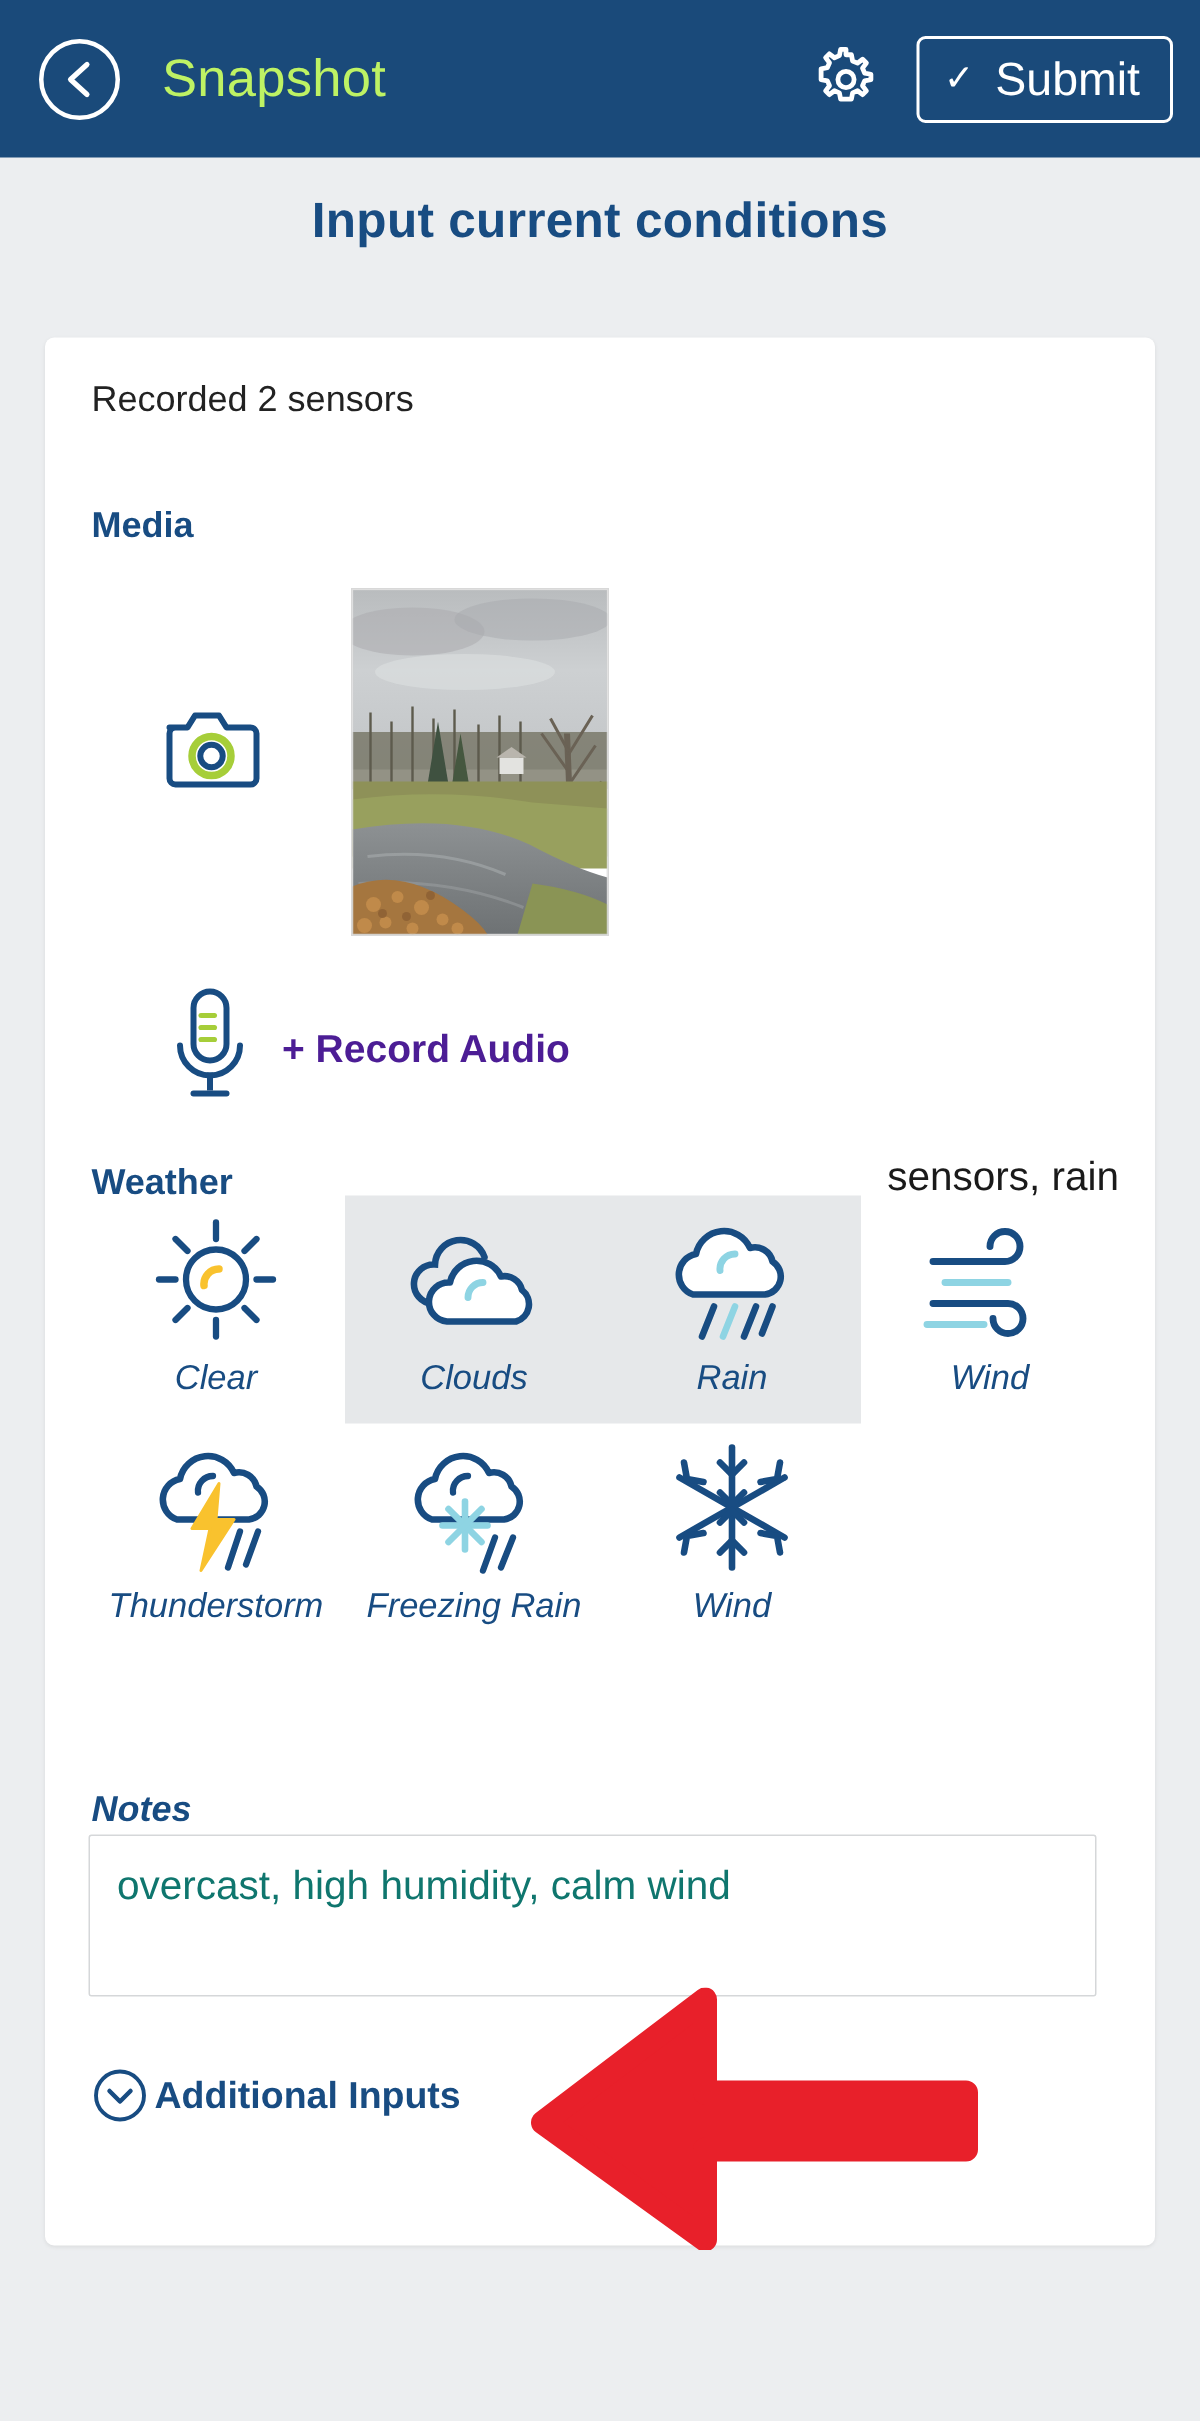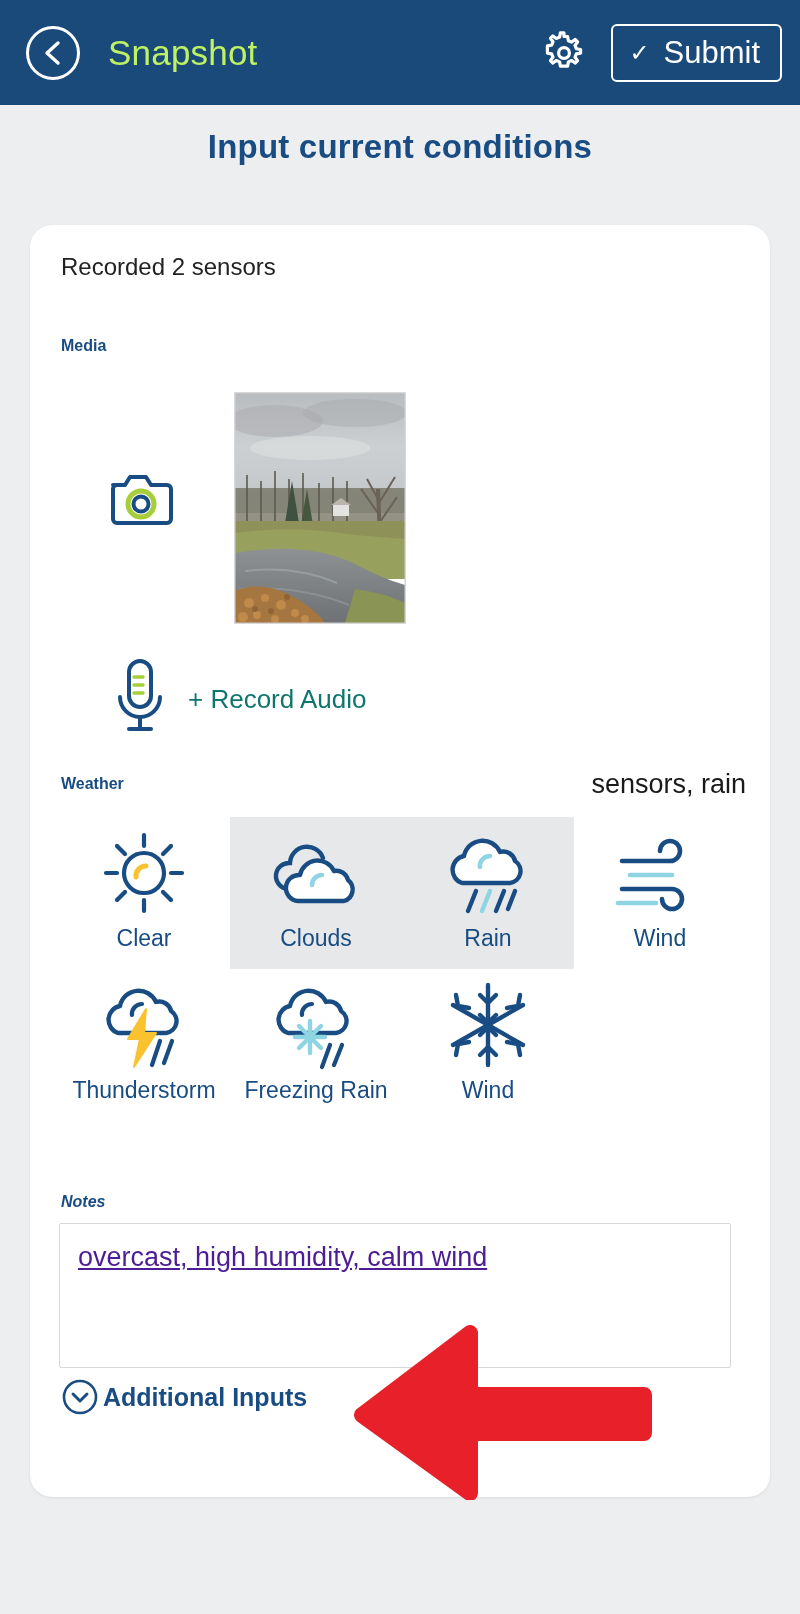--- a/index.html
+++ b/index.html
@@ -46,95 +46,95 @@
   .page-heading {
     position: absolute; top: 128px; left: 0; width: 800px;
     text-align: center; color: #184c82;
     font-size: 33px; font-weight: 700; letter-spacing: .2px;
   }
 
   
   .card {
     position: absolute; left: 30px; top: 225px;
     width: 740px; height: 1272px;
-    background: #ffffff; border-radius: 22px;
+    background: #ffffff; border-radius: 6px;
     box-shadow: 0 1px 3px rgba(0,0,0,.08);
     overflow: hidden;
   }
 
   .card-topline {
     position: absolute; top: 28px; left: 31px; right: 24px;
     display: flex; align-items: baseline; justify-content: space-between;
   }
   .recorded { font-size: 24px; color: #222; }
   .coords {
     font-family: "DejaVu Sans Mono", "Liberation Mono", monospace;
     font-size: 25px; color: #111; letter-spacing: -0.2px;
   }
 
   .section-label {
     position: absolute; left: 31px;
-    color: #184c82; font-size: 16px; font-weight: 700;
+    color: #184c82; font-size: 24px; font-weight: 700;
   }
 
   
   #media-label { top: 112px; }
   .camera-icon { position: absolute; left: 78px; top: 244px; cursor: pointer; }
   .photo-thumb {
     position: absolute; left: 204px; top: 167px;
     width: 172px; height: 232px;
     border: 1px solid #d8d8d8;
     overflow: hidden;
   }
   .photo-thumb svg { display: block; }
 
   .mic-icon { position: absolute; left: 80px; top: 432px; cursor: pointer; }
   .record-audio {
     position: absolute; left: 158px; top: 459px;
-    color: #0f766e; font-size: 26px; font-weight: 400; cursor: pointer;
+    color: #4c1d95; font-size: 26px; font-weight: 700; cursor: pointer;
   }
 
   
   #weather-label { top: 550px; }
   .weather-summary {
     position: absolute; right: 24px; top: 544px;
     font-size: 27px; color: #1a1a1a;
   }
   .weather-grid {
-    position: absolute; left: 28px; top: 592px;
+    position: absolute; left: 28px; top: 572px;
     width: 688px;
     display: grid;
     grid-template-columns: repeat(4, 172px);
     grid-template-rows: 152px 148px;
+    font-style: italic;
   }
   .weather-tile {
     display: flex; flex-direction: column; align-items: center;
     justify-content: flex-start; padding-top: 10px;
     cursor: pointer; background: transparent;
   }
   .weather-tile.selected { background: #e6e8ea; }
   .weather-tile .glyph { height: 92px; display: flex; align-items: center; justify-content: center; }
   .weather-tile .wlabel {
     margin-top: 6px; color: #184c82; font-size: 23px; text-align: center;
     white-space: nowrap;
   }
 
   
   #notes-label { top: 968px; font-style: italic; }
   .notes-box {
     position: absolute; left: 29px; top: 998px;
-    width: 672px; height: 145px;
+    width: 672px; height: 108px;
     border: 1px solid #d5d7d9; background: #ffffff;
     border-radius: 2px;
     padding: 16px 18px;
     font-family: "Liberation Sans", sans-serif;
-    font-size: 27px; color: #4c1d95;
+    font-size: 27px; color: #0f766e;
     resize: none; outline: none;
     line-height: 1.3;
-    text-decoration: underline;
   }
 
   
   .addl {
     position: absolute; left: 31px; top: 1153px;
     display: flex; align-items: center; gap: 4px; cursor: pointer;
   }
   .addl-label { color: #184c82; font-size: 25px; font-weight: 700; }
 
   

